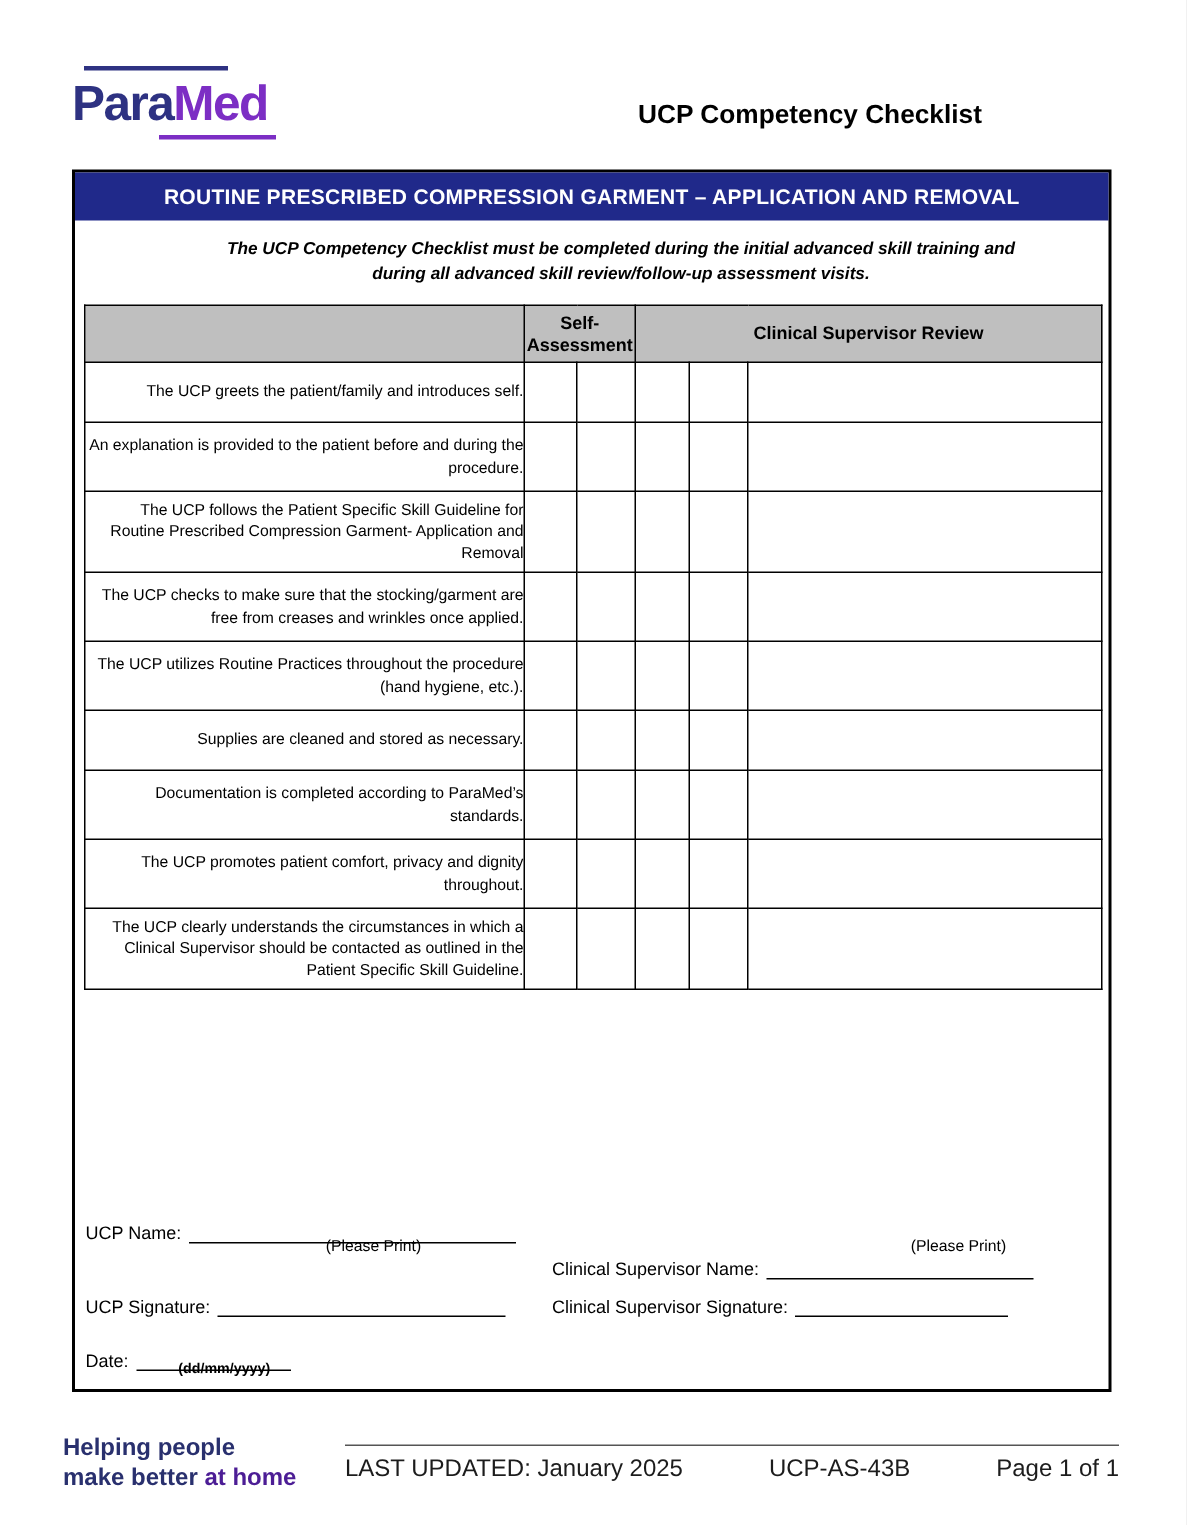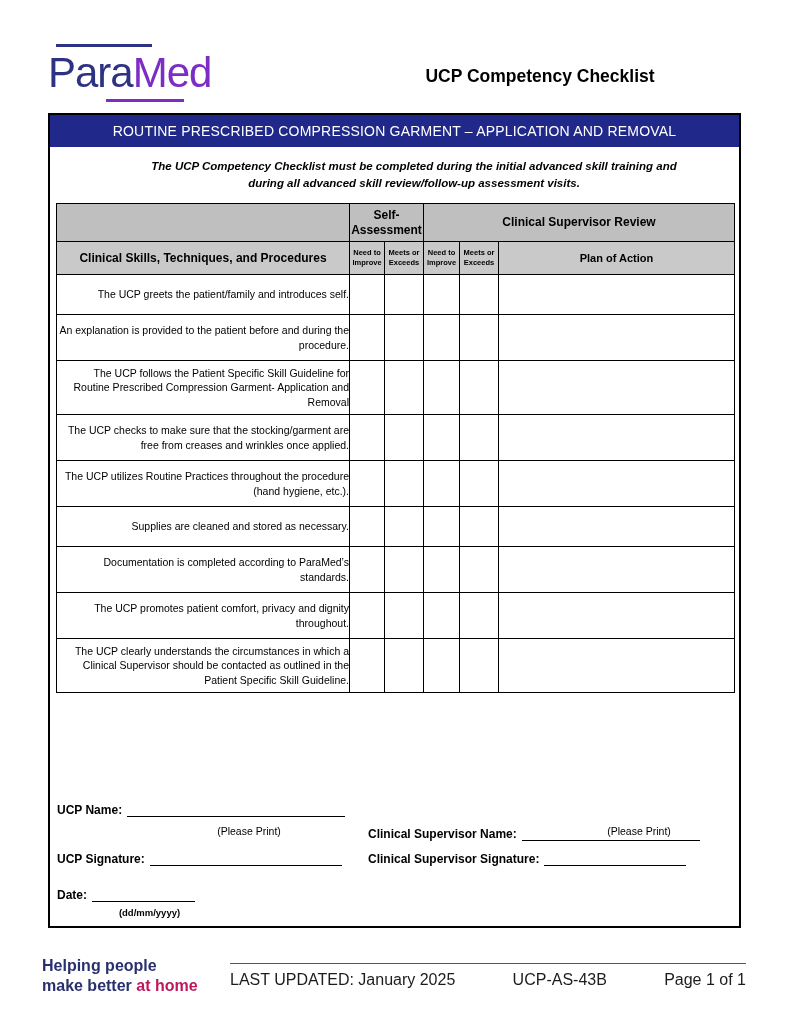--- a/index.html
+++ b/index.html
@@ -6,39 +6,39 @@
   html, body { margin: 0; padding: 0; background: #e8e8e8; }
   body { font-family: "Liberation Sans", sans-serif; color: #000; }
   .page {
     position: relative; width: 791px; height: 1024px;
     background: #fff; margin: 0 auto; overflow: hidden;
   }
 
   
   .logo { position: absolute; left: 48px; top: 44px; }
   .logo-rule-top { height: 3px; width: 96px; background: #2e3282; margin-left: 8px; margin-bottom: 5px; }
-  .logo-text { font-size: 42px; font-weight: normal; letter-spacing: -1px; line-height: 1; }
+  .logo-text { font-size: 33px; font-weight: bold; letter-spacing: -1px; line-height: 1; }
   .logo-para { color: #2e3282; }
   .logo-med  { color: #7c2ec4; }
   .logo-rule-bottom { height: 3px; width: 78px; background: #7c2ec4; margin-left: 58px; margin-top: 5px; }
 
   
   .doc-title {
     position: absolute; left: 390px; top: 66px; width: 300px;
     text-align: center; font-size: 17.5px; font-weight: bold;
   }
 
   
   .form-box {
     position: absolute; left: 48px; top: 113px;
     width: 693px; height: 815px; border: 2px solid #000;
   }
   .banner {
     height: 32px; background: #20298a; color: #fff;
-    font-weight: normal; font-size: 14px; letter-spacing: .2px;
+    font-weight: bold; font-size: 14px; letter-spacing: .2px;
     display: flex; align-items: center; justify-content: center;
   }
   .note {
     margin-top: 11px; text-align: center;
     font-weight: bold; font-style: italic;
     font-size: 11.5px; line-height: 1.5; margin-left: 39px;
   }
 
   
   table.skills { position: absolute; left: 6px; top: 88px; width: 678px; border-collapse: collapse; table-layout: fixed; }
@@ -53,31 +53,31 @@
   .plan-h { font-size: 11px; font-weight: bold; text-align: center; }
   tbody tr.h1 { height: 40px; }
   tbody tr.h2 { height: 46px; }
   tbody tr.h3 { height: 54px; }
   .skill-cell {
     font-size: 10.5px; line-height: 1.38;
     padding: 4px 12px 4px 6px; vertical-align: middle; text-align: right;
   }
 
   
-  .sig-group { position: absolute; font-size: 12px; font-weight: bold; white-space: nowrap; }
+  .sig-group { position: absolute; font-size: 12px; font-weight: normal; white-space: nowrap; margin-top: 12px; }
   .sig-line { display: inline-block; border-bottom: 1.5px solid #000; height: 13px; vertical-align: bottom; margin-left: 5px; }
   .sig-sub { position: absolute; text-align: center; font-size: 10.5px; font-weight: normal; }
   .sig-sub.bold { font-weight: bold; font-size: 9.5px; }
 
   
   .tagline {
     position: absolute; left: 42px; top: 956px;
     font-size: 16px; font-weight: bold; color: #29306e; line-height: 1.28;
   }
-  .tagline .accent { color: #be185d; margin-top: 12px; }
+  .tagline .accent { color: #4c1d95; margin-top: 12px; }
   .footer-rule { position: absolute; left: 230px; top: 963px; width: 516px; border-top: 1.5px solid #555; }
   .footer-row {
     position: absolute; left: 230px; top: 971px; width: 516px;
     display: flex; justify-content: space-between; align-items: baseline;
     font-size: 16px; color: #1c1c1c;
   }
 </style>
 </head>
 <body>
 
@@ -108,28 +108,20 @@
         <col style="width:36px">
           <col style="width:39px">
           <col style="width:236px">
       </colgroup>
       <thead>
         <tr class="hr1">
           <th class="hdr1"></th>
           <th class="hdr1 self-h" colspan="2">Self-Assessment</th>
           <th class="hdr1 csr-h" colspan="3">Clinical Supervisor Review</th>
         </tr>
-        <tr class="hr2">
-          <th class="hdr2 skills-h">Clinical Skills, Techniques, and Procedures</th>
-          <th class="hdr2 mini-h">Need to Improve</th>
-          <th class="hdr2 mini-h">Meets or Exceeds</th>
-          <th class="hdr2 mini-h">Need to Improve</th>
-          <th class="hdr2 mini-h">Meets or Exceeds</th>
-          <th class="hdr2 plan-h">Plan of Action</th>
-        </tr>
       </thead>
       <tbody>
         <tr class="h1">
           <td class="skill-cell">The UCP greets the patient/family and introduces self.</td>
           <td></td>
           <td></td>
           <td></td>
           <td></td>
           <td></td>
         </tr>

